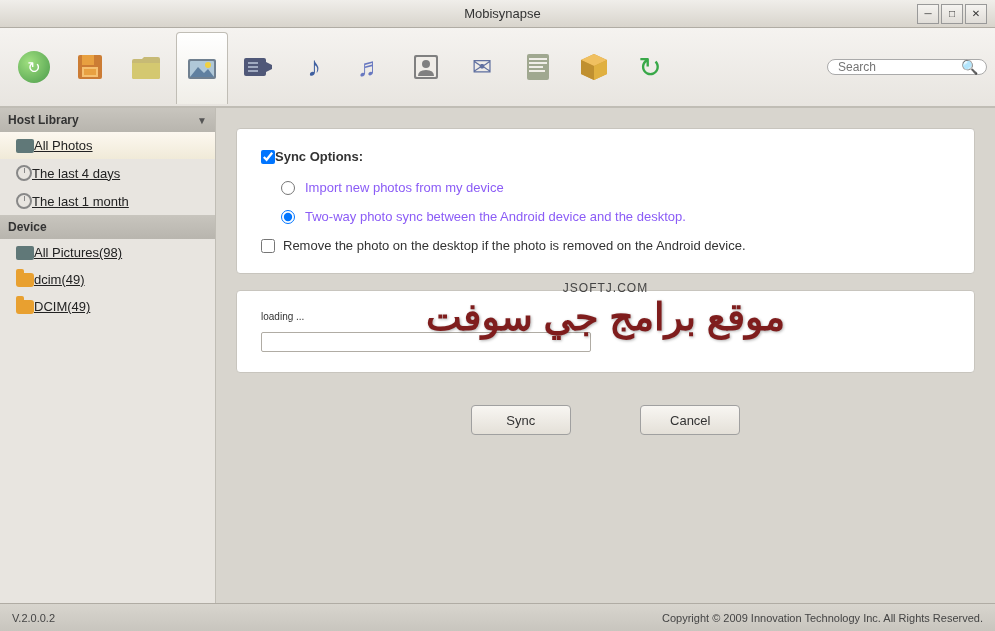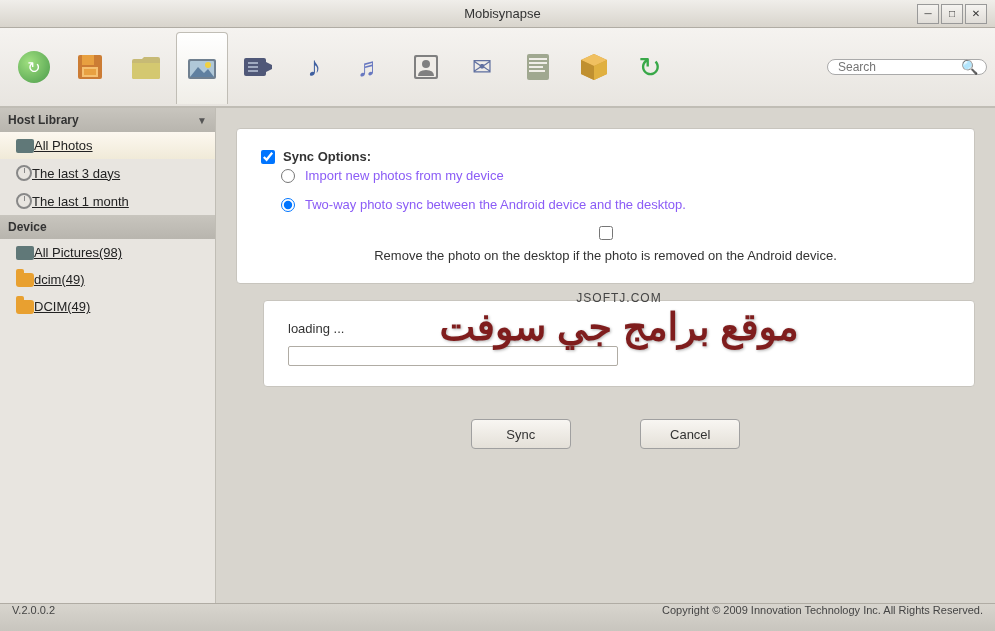--- a/index.html
+++ b/index.html
@@ -177,55 +177,52 @@
     .panel {
       background: white;
       border: 1px solid #c8c5be;
       border-radius: 4px;
       padding: 20px 24px;
     }
 
     .sync-options-row {
       display: flex;
       align-items: center;
-      gap: 8px;
-      margin-bottom: 4px;
+      margin-bottom: 16px;
     }
     .sync-options-row input[type=checkbox] { width: 14px; height: 14px; }
     .sync-options-label { font-size: 13px; font-weight: bold; color: #333; }
 
     .radio-option {
       display: flex;
       align-items: center;
       gap: 10px;
       margin-bottom: 14px;
       padding-left: 20px;
     }
     .radio-option input[type=radio] { width: 14px; height: 14px; }
     .radio-option label { font-size: 13px; color: #8b5cf6; }
 
     .checkbox-option {
       display: flex;
       align-items: center;
       gap: 8px;
       margin-top: 8px;
-      flex-direction: column;
     }
     .checkbox-option input[type=checkbox] { width: 14px; height: 14px; }
     .checkbox-option label { font-size: 13px; color: #333; }
 
     
     .loading-panel {
       background: white;
       border: 1px solid #c8c5be;
       border-radius: 4px;
       padding: 20px 24px;
-      margin-left: 27px;
-    }
-    .loading-text { font-size: 13px; color: #333; margin-bottom: 10px; }
+    }
+    .loading-text { font-size: 10px; color: #333; margin-bottom: 10px; }
     .progress-bar-container {
       width: 330px;
       height: 20px;
       border: 1px solid #b0aca4;
       background: white;
       border-radius: 2px;
     }
     .progress-bar-fill {
       height: 100%;
       background: linear-gradient(to bottom, #c0d8f0, #a0c0e8);
@@ -248,21 +245,21 @@
       color: #333;
       border-radius: 4px;
     }
 
     
     .status-bar {
       height: 28px;
       background: linear-gradient(to bottom, #d8d5ce, #c8c5be);
       border-top: 1px solid #b0aca4;
       display: flex;
-      align-items: flex-start;
+      align-items: center;
       justify-content: space-between;
       padding: 0 12px;
       font-size: 11px;
       color: #444;
       position: absolute;
       bottom: 0;
       left: 0;
       right: 0;
     }
 
@@ -444,21 +441,21 @@
       <span class="chevron">▼</span>
     </div>
 
     <div class="sidebar-item selected">
       <div class="all-photos-icon"></div>
       <span>All Photos</span>
     </div>
 
     <div class="sidebar-item">
       <div class="clock-icon"></div>
-      <span>The last 3 days</span>
+      <span>The last 4 days</span>
     </div>
 
     <div class="sidebar-item">
       <div class="clock-icon"></div>
       <span>The last 1 month</span>
     </div>
 
     <div class="sidebar-section-header">
       <span>Device</span>
     </div>

